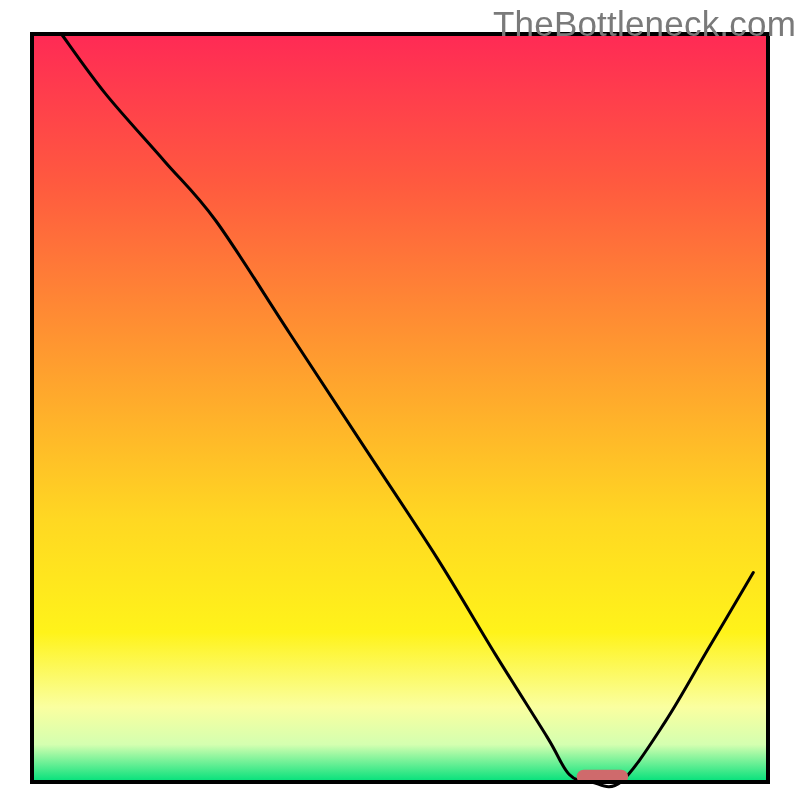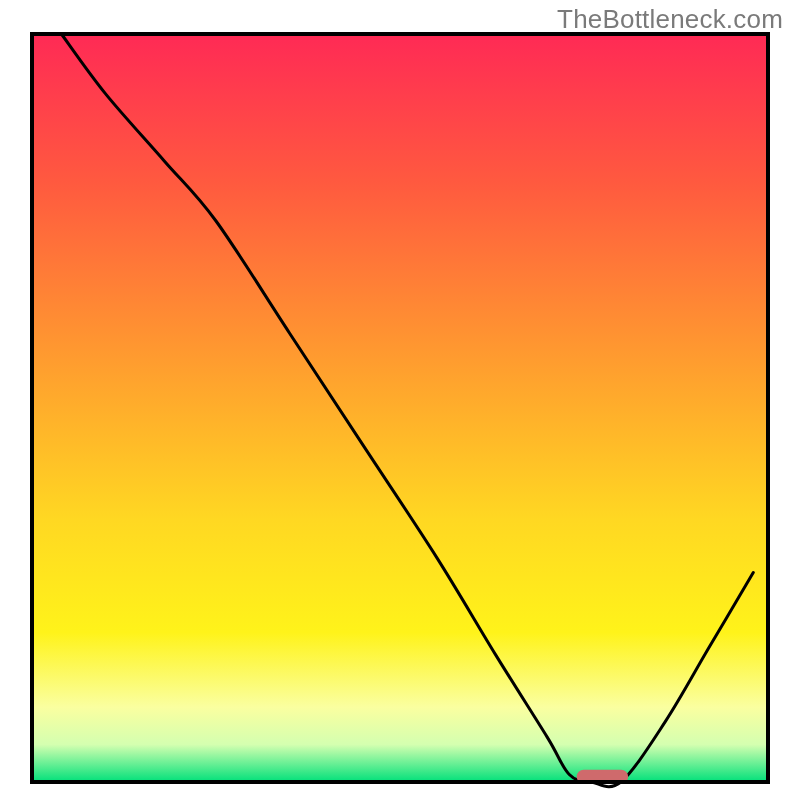--- a/index.html
+++ b/index.html
@@ -11,22 +11,22 @@
     font-family: Arial, sans-serif;
   }
   .chart-wrap {
     position: relative;
     width: 800px;
     height: 800px;
   }
   .watermark {
     position: absolute;
     top: 4px;
-    right: 17px;
-    font-size: 26px;
+    right: 4px;
+    font-size: 35px;
     font-weight: 400;
     color: #7a7a7a;
     letter-spacing: 0.2px;
     z-index: 20;
   }
   svg {
     display: block;
     position: absolute;
     top: 0;
     left: 0;

